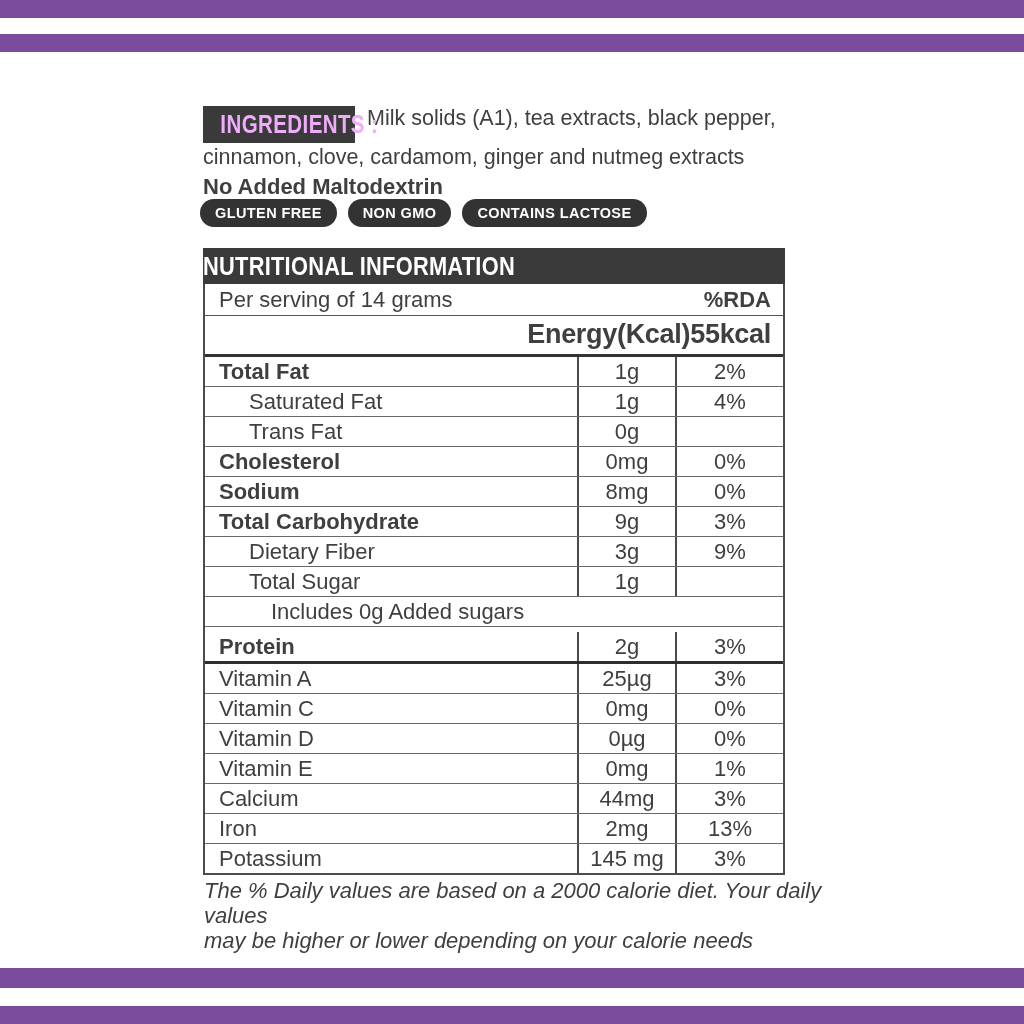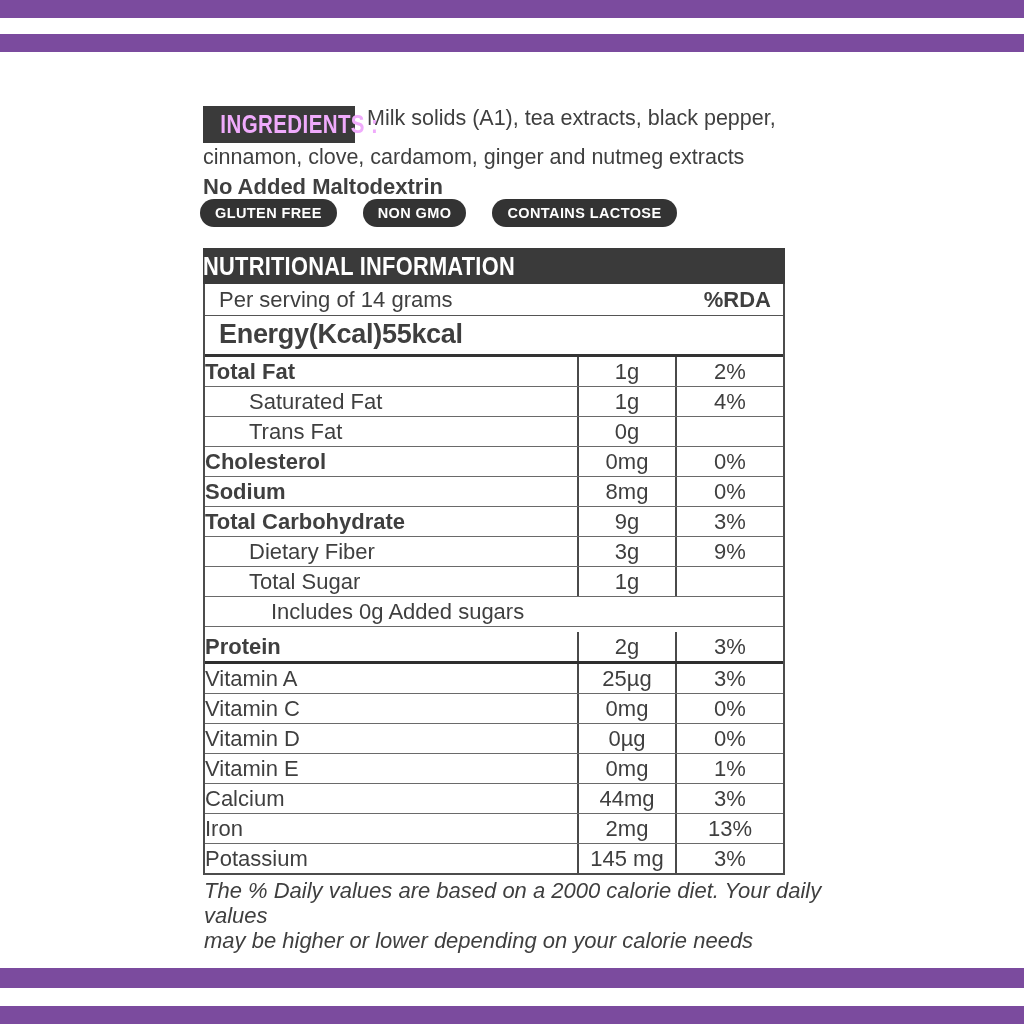--- a/index.html
+++ b/index.html
@@ -20,52 +20,52 @@
   .ing-label{
     display:inline-block;background:#3a3a3a;color:#f0abfc;font-weight:700;
     width:152px;height:37px;line-height:37px;text-align:center;
     vertical-align:-8px;margin-right:12px;
   }
   .ing-label span{display:inline-block;transform:scaleX(0.82);transform-origin:center;
     font-size:25px;letter-spacing:0.5px;white-space:nowrap;}
   .ing-note{font-weight:700;margin-top:2px;font-size:22px;}
 
   
-  .badges{position:absolute;left:200px;top:199px;display:flex;gap:26px;}
+  .badges{position:absolute;left:200px;top:199px;display:flex;gap:11px;}
   .badge{
     background:#333333;color:#ffffff;font-weight:700;font-size:14.5px;
     letter-spacing:0.4px;padding:6px 15px;border-radius:15px;white-space:nowrap;
   }
 
   
   .nut{position:absolute;left:203px;top:248px;width:582px;}
   .nut-header{
     background:#3a3a3a;color:#ffffff;height:36px;line-height:36px;
     font-weight:700;box-sizing:border-box;
   }
   .nut-header span{display:inline-block;transform:scaleX(0.84);transform-origin:left center;
     font-size:26px;letter-spacing:0.3px;white-space:nowrap;}
   .nut-body{border:2px solid #4c4c4c;border-top:none;background:#fff;box-sizing:border-box;}
   .serving-row{
     display:flex;justify-content:space-between;align-items:center;
     padding:3px 12px 2px 14px;font-size:22px;border-bottom:1.5px solid #555;gap:8px;
   }
   .serving-row .rda-h{font-weight:700;}
   .energy-row{
-    display:flex;justify-content:flex-start;align-items:center;
-    padding:3px 12px 4px 14px;font-size:27px;font-weight:700;
+    display:flex;justify-content:flex-end;align-items:center;
+    padding:3px 12px 4px 4px;font-size:27px;font-weight:700;
     border-bottom:3px solid #333;letter-spacing:-0.3px;
   }
   .nrow{
     display:grid;grid-template-columns:1fr 100px 106px;
     min-height:29px;align-items:center;border-bottom:1px solid #6a6a6a;
     font-size:22px;
   }
   .nrow:last-child{border-bottom:none;}
-  .nrow .name{}
+  .nrow .name{padding-left:14px;}
   .nrow.ind1 .name{padding-left:44px;}
   .nrow.ind2 .name{padding-left:66px;}
   .nrow.bold .name{font-weight:700;}
   .nrow .amount{text-align:center;border-left:2px solid #4a4a4a;border-right:2px solid #4a4a4a;align-self:stretch;display:flex;align-items:center;justify-content:center;}
   .nrow .rda{text-align:center;}
   .nrow.span{grid-template-columns:1fr;}
   .nrow.gap{margin-top:5px;}
   .nrow.thick{border-bottom:3px solid #2e2e2e;}
 
   

